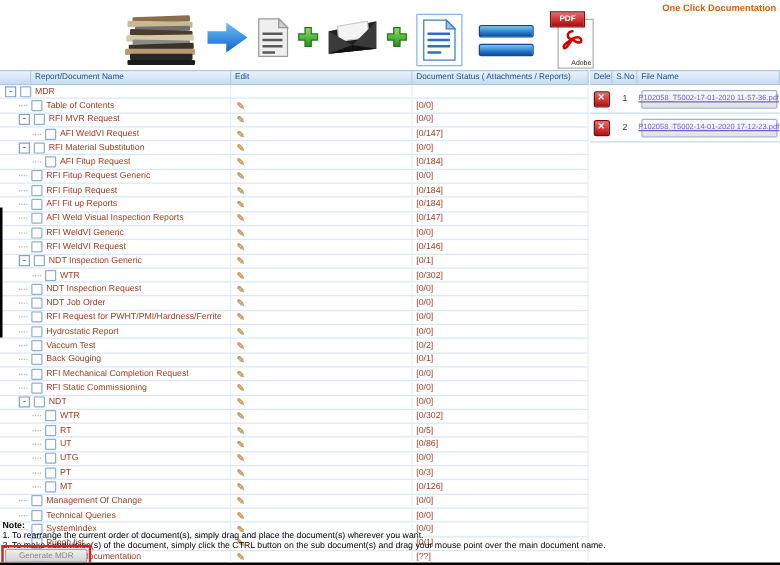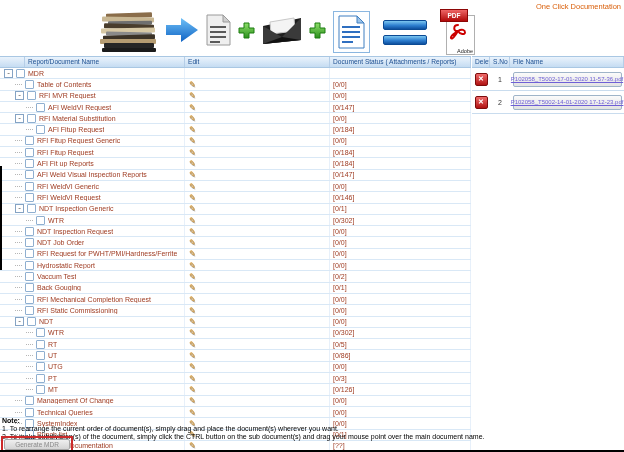--- a/index.html
+++ b/index.html
@@ -1,18 +1,18 @@
 <!DOCTYPE html>
 <html><head>
 <meta charset="utf-8">
 <style>
   html,body{margin:0;padding:0;background:#fff;}
   .page{position:relative;width:624px;height:452px;background:#fff;overflow:hidden;
         font-family:"Liberation Sans",sans-serif;border-bottom:2px solid #000;box-sizing:border-box;}
-  .title{position:absolute;top:2px;right:3px;font-size:7.5px;font-weight:normal;color:#d95f0a;}
+  .title{position:absolute;top:2px;right:3px;font-size:7.5px;font-weight:bold;color:#d95f0a;}
 
   
   .icons{position:absolute;top:8px;left:100px;height:48px;display:flex;align-items:center;gap:7px;}
   .stack{position:relative;width:58px;height:42px;flex:none;}
   .stack div{position:absolute;border-radius:1px;}
   .s1{top:2px;left:6px;width:46px;height:5px;background:#8a6d4a;transform:rotate(-2deg);}
   .s2{top:6px;left:2px;width:52px;height:5px;background:#c9b894;transform:rotate(1deg);}
   .s3{top:10px;left:8px;width:44px;height:4px;background:#6f6f6f;transform:rotate(-1deg);}
   .s4{top:13px;left:4px;width:50px;height:5px;background:#4a3d2c;transform:rotate(2deg);}
   .s5{top:17px;left:1px;width:54px;height:5px;background:#d8c9a5;transform:rotate(-1deg);}

